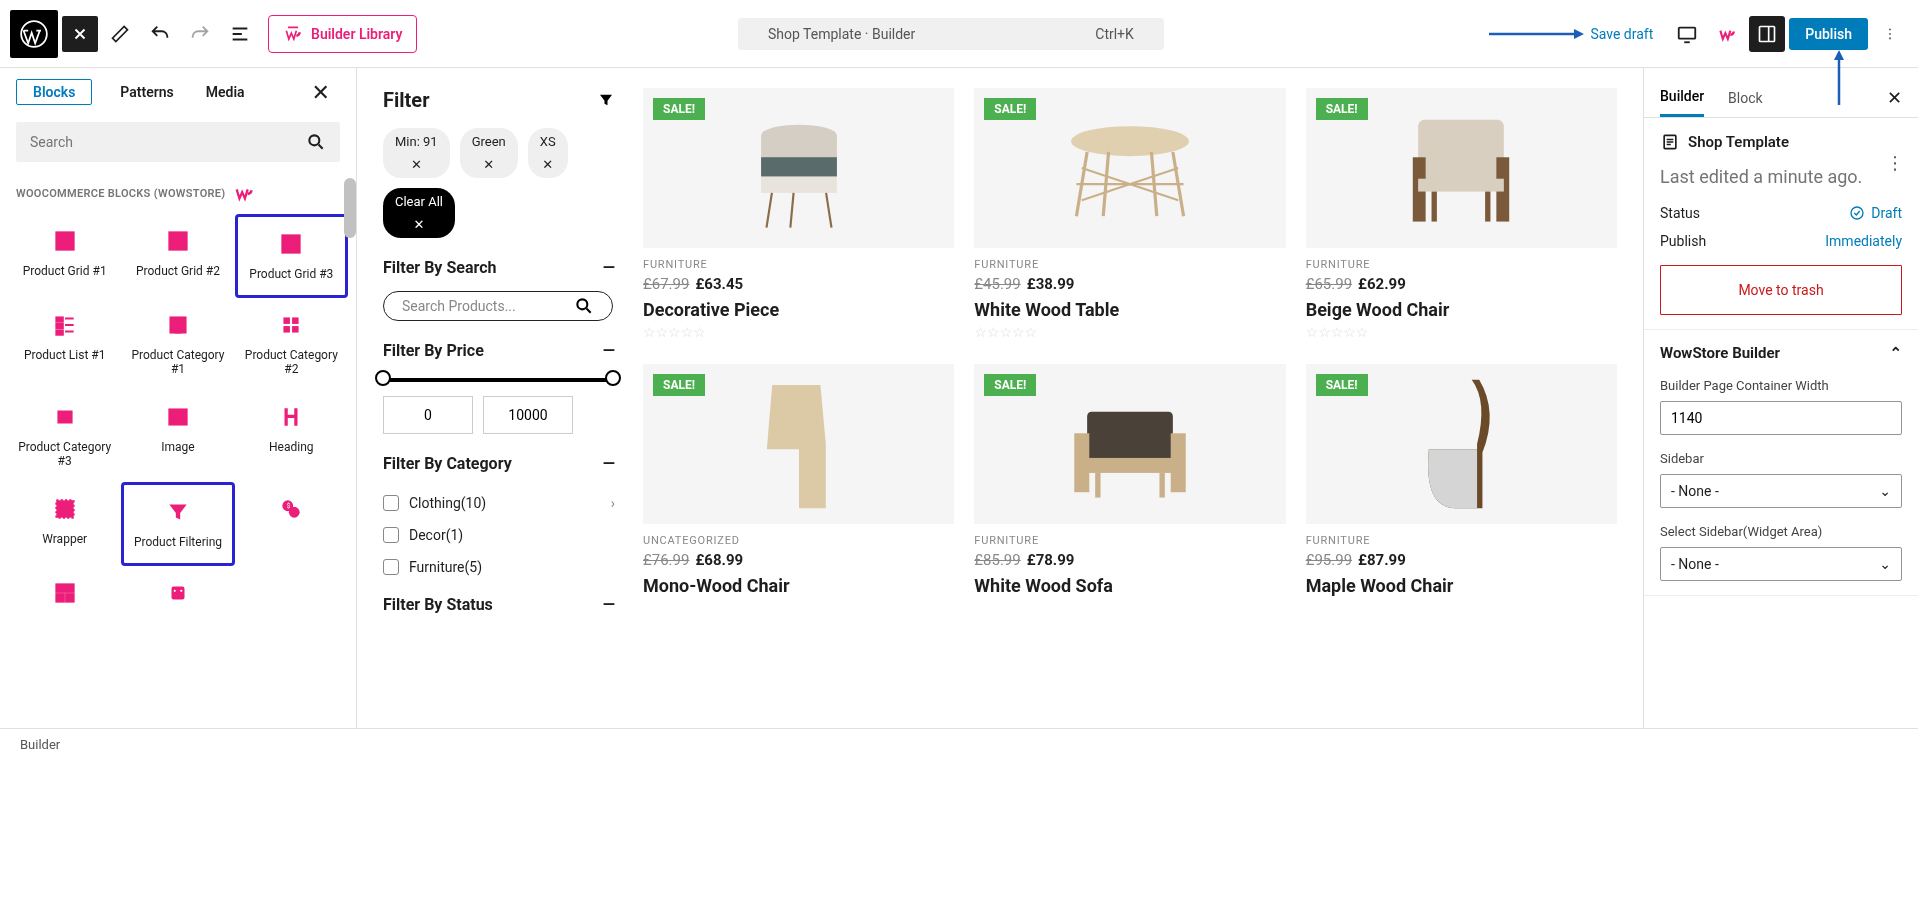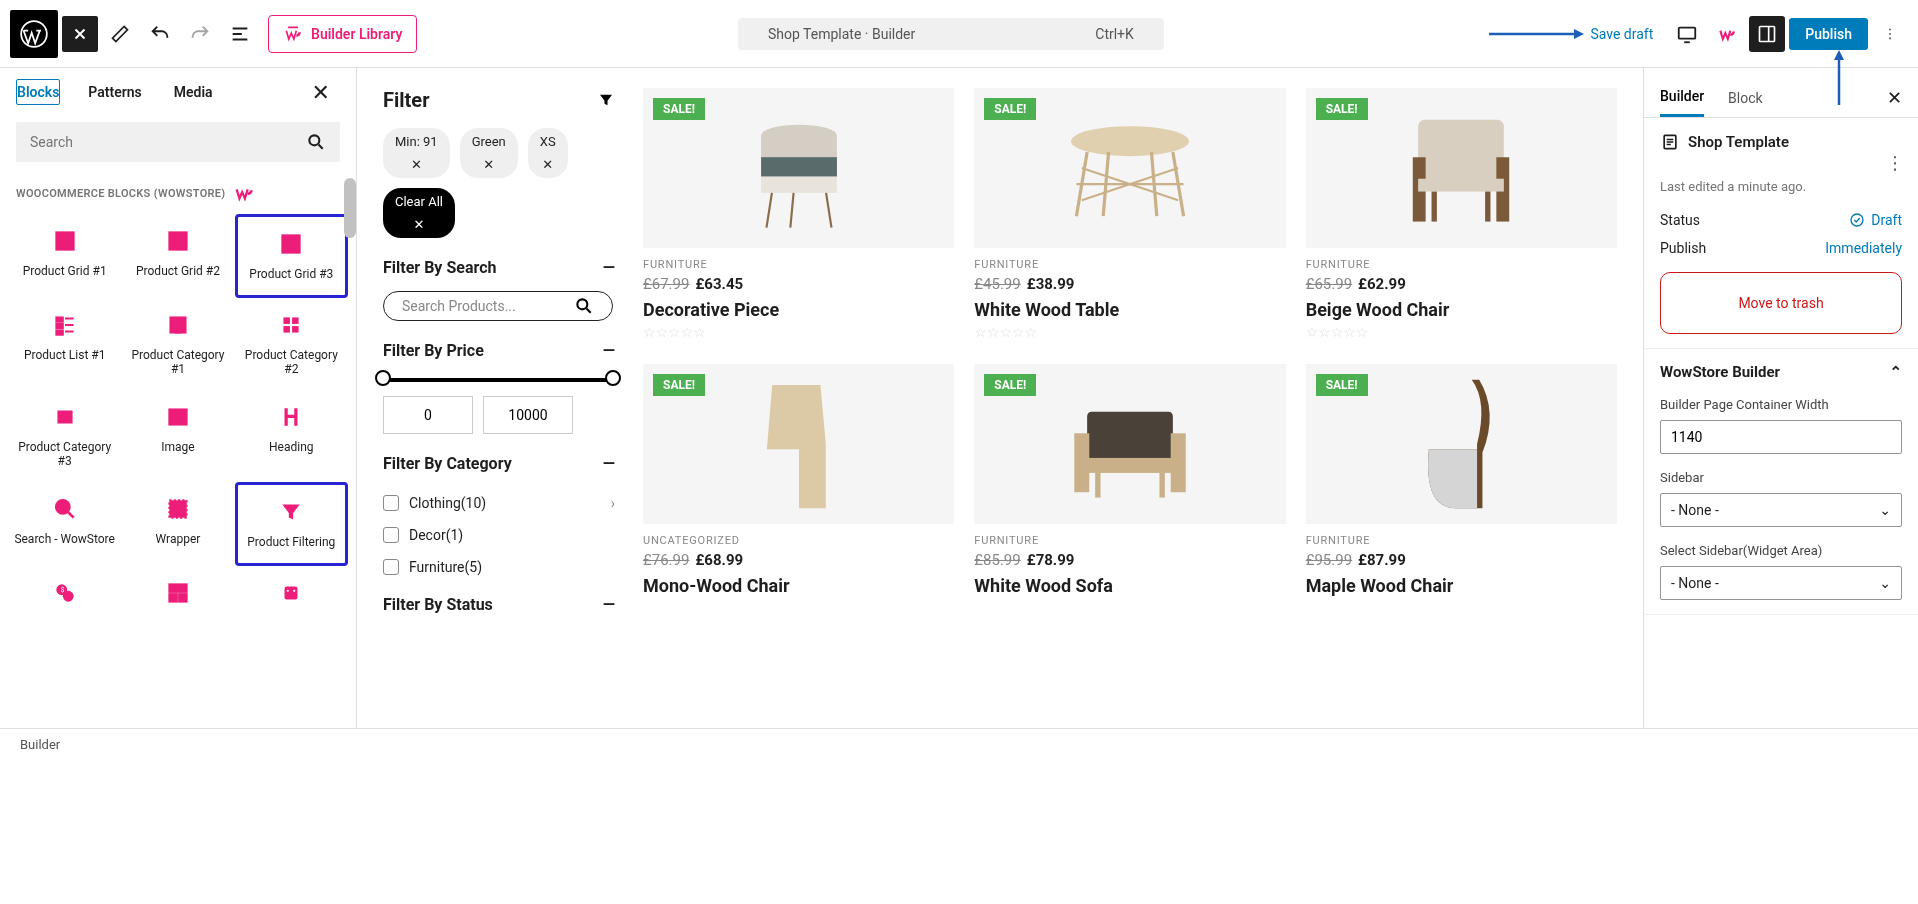--- a/index.html
+++ b/index.html
@@ -13,21 +13,21 @@
 .title-center { flex: 1; display: flex; justify-content: center; }
 .title-pill { background: #f0f0f0; padding: 8px 30px; border-radius: 4px; display: flex; align-items: center; gap: 180px; font-size: 14px; color: #555; }
 .save-draft { color: #007cba; margin-right: 12px; font-size: 14px; }
 .publish-btn { background: #007cba; color: #fff; padding: 8px 16px; border-radius: 3px; font-size: 14px; font-weight: 500; }
 .settings-box { background: #1e1e1e; color: #fff; width: 36px; height: 36px; display: flex; align-items: center; justify-content: center; border-radius: 3px; }
 
 .main { display: flex; height: 660px; }
 .left-panel { width: 357px; border-right: 1px solid #e0e0e0; display: flex; flex-direction: column; position: relative; }
 .left-tabs { display: flex; gap: 24px; padding: 10px 16px; align-items: center; }
 .left-tab { font-size: 14px; padding: 6px 4px; cursor: pointer; }
-.left-tab.active { border: 1.5px solid #007cba; color: #007cba; font-weight: 600; border-radius: 2px; padding: 4px 0; }
+.left-tab.active { border: 1.5px solid #007cba; color: #007cba; font-weight: 600; border-radius: 2px; padding: 4px 16px; }
 .left-tab.bold { font-weight: 600; }
 .close-x { margin-left: auto; font-size: 22px; cursor: pointer; margin-right: 10px; }
 .search-box { margin: 6px 16px; background: #f0f0f0; padding: 10px 14px; border-radius: 2px; display: flex; align-items: center; justify-content: space-between; color: #757575; font-size: 14px; }
 .blocks-section { padding: 14px 16px 0; font-size: 11px; color: #757575; font-weight: 600; letter-spacing: 0.3px; display: flex; align-items: center; gap: 8px; }
 .blocks-grid { display: grid; grid-template-columns: repeat(3, 1fr); gap: 0; padding: 10px 8px; }
 .block-item { display: flex; flex-direction: column; align-items: center; padding: 14px 4px; cursor: pointer; text-align: center; font-size: 12px; color: #1e1e1e; gap: 10px; }
 .block-item.highlighted { border: 3px solid #2923d3; border-radius: 4px; }
 .block-icon { width: 26px; height: 26px; fill: #ec1e79; color: #ec1e79; }
 .scrollbar-v { position: absolute; right: 0; top: 110px; width: 12px; height: 60px; background: #c1c1c1; border-radius: 6px; }
 
@@ -63,21 +63,21 @@
 .prod-col { flex: 1; }
 
 .right-panel { width: 275px; border-left: 1px solid #e0e0e0; display: flex; flex-direction: column; position: relative; }
 .right-tabs { display: flex; padding: 10px 16px 0; gap: 24px; align-items: center; border-bottom: 1px solid #e0e0e0; }
 .right-tab { font-size: 14px; padding: 10px 0; cursor: pointer; color: #555; }
 .right-tab.active { border-bottom: 3px solid #007cba; color: #000; font-weight: 500; }
 .right-close { margin-left: auto; font-size: 18px; cursor: pointer; }
 .rp-sec { padding: 14px 16px; border-bottom: 1px solid #eee; }
 .rp-row { display: flex; justify-content: space-between; align-items: center; padding: 6px 0; font-size: 14px; }
 .rp-row .blue { color: #007cba; display: flex; align-items: center; gap: 6px; }
-.trash-btn { border: 1px solid #cc1818; color: #cc1818; text-align: center; padding: 22px; border-radius: 10px; margin-top: 10px; font-size: 14px; }
+.trash-btn { border: 1px solid #cc1818; color: #cc1818; text-align: center; padding: 16px; border-radius: 1px; margin-top: 10px; font-size: 14px; }
 .rp-label { font-size: 13px; color: #444; margin-bottom: 8px; }
 .rp-input { width: 100%; border: 1px solid #949494; padding: 8px 10px; font-size: 14px; border-radius: 2px; }
 .rp-select { width: 100%; border: 1px solid #949494; padding: 8px 10px; font-size: 14px; border-radius: 2px; display: flex; justify-content: space-between; align-items: center; }
 .doc-title { display: flex; align-items: center; gap: 8px; font-weight: 600; font-size: 15px; }
 .kebab { position: absolute; right: 14px; font-size: 18px; color: #555; }
 .footer { border-top: 1px solid #e0e0e0; padding: 8px 20px; font-size: 13px; color: #555; }
 svg { display: block; }
 .arrow-annotation { position: absolute; pointer-events: none; }
 </style>
 </head>
@@ -239,27 +239,20 @@
             <path d="M4 16l5-5 4 4 3-3 4 4"></path>
             <circle cx="9" cy="9" r="1" fill="#ec1e79"></circle>
           </svg>
           <span>Image</span>
         </div>
       <div class="block-item">
           <svg class="block-icon" viewBox="0 0 24 24" fill="#ec1e79">
             <path d="M6 4v16h3v-7h6v7h3V4h-3v6H9V4z"></path>
           </svg>
           <span>Heading</span>
-        </div>
-      <div class="block-item">
-          <svg class="block-icon" viewBox="0 0 24 24" fill="none" stroke="#ec1e79" stroke-width="2.5">
-            <circle cx="10" cy="10" r="6"></circle>
-            <path d="M20 20l-5-5"></path>
-          </svg>
-          <span>Search - WowStore</span>
         </div>
       <div class="block-item">
           <svg class="block-icon" viewBox="0 0 24 24" fill="none" stroke="#ec1e79" stroke-width="1.8">
             <rect x="4" y="4" width="16" height="16" stroke-dasharray="2 2"></rect>
             <rect x="9" y="9" width="6" height="6"></rect>
           </svg>
           <span>Wrapper</span>
         </div>
       <div class="block-item highlighted">
           <svg class="block-icon" viewBox="0 0 24 24" fill="#ec1e79">
@@ -485,21 +478,21 @@
       </svg>
     <div class="rp-sec" style="position:relative">
       <div class="doc-title">
         <svg width="20" height="20" viewBox="0 0 24 24" fill="none" stroke="#1e1e1e" stroke-width="2">
             <rect x="5" y="4" width="14" height="16" rx="1"></rect>
             <path d="M8 9h8M8 12h8M8 15h5"></path>
           </svg>
         <span>Shop Template</span>
       </div>
       <span class="kebab">⋮</span>
-      <div style="margin-top:27px;color:#757575;font-size:13px">Last edited a minute ago.</div>
+      <div style="margin-top:14px;color:#757575;font-size:18px">Last edited a minute ago.</div>
       <div class="rp-row" style="margin-top:12px">
         <span>Status</span>
         <span class="blue">
           <svg width="16" height="16" viewBox="0 0 24 24" fill="none" stroke="#007cba" stroke-width="2">
               <circle cx="12" cy="12" r="9"></circle>
               <path d="M8 12l3 3 5-6"></path>
             </svg>
           <span>Draft</span>
         </span>
       </div>

